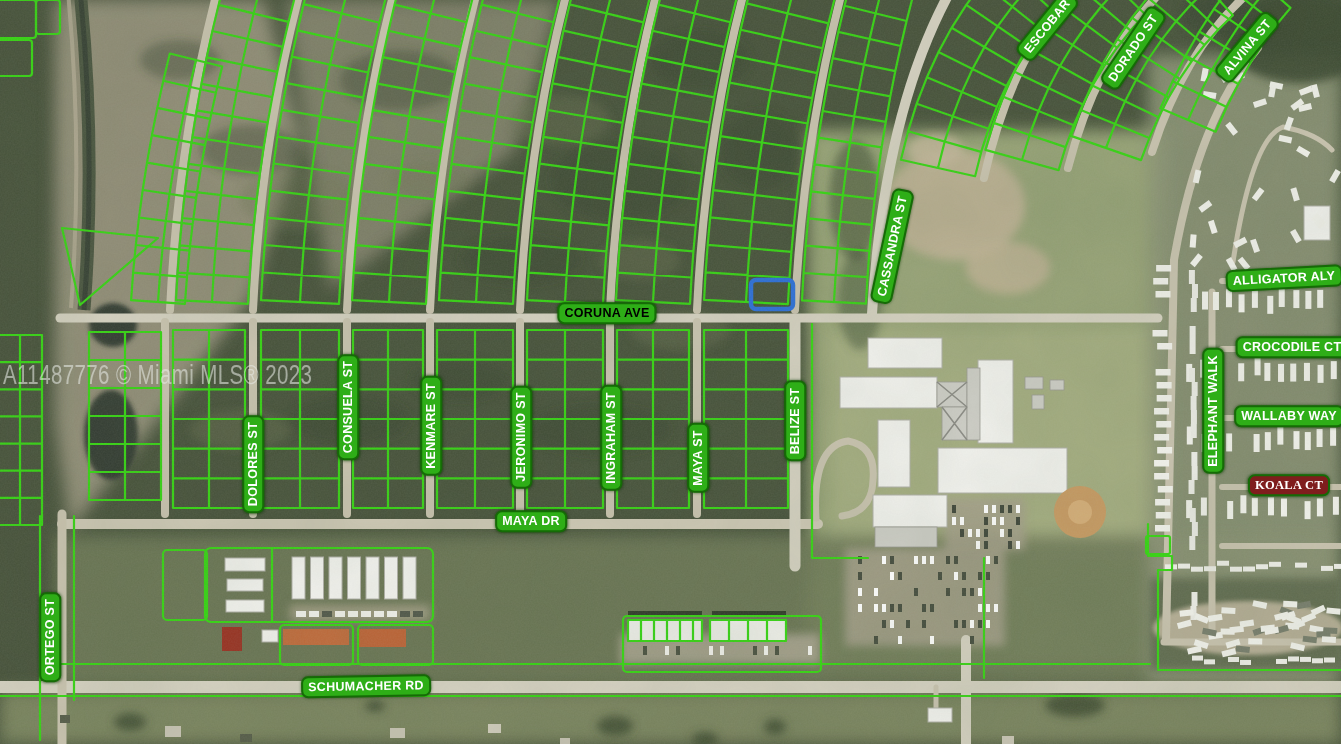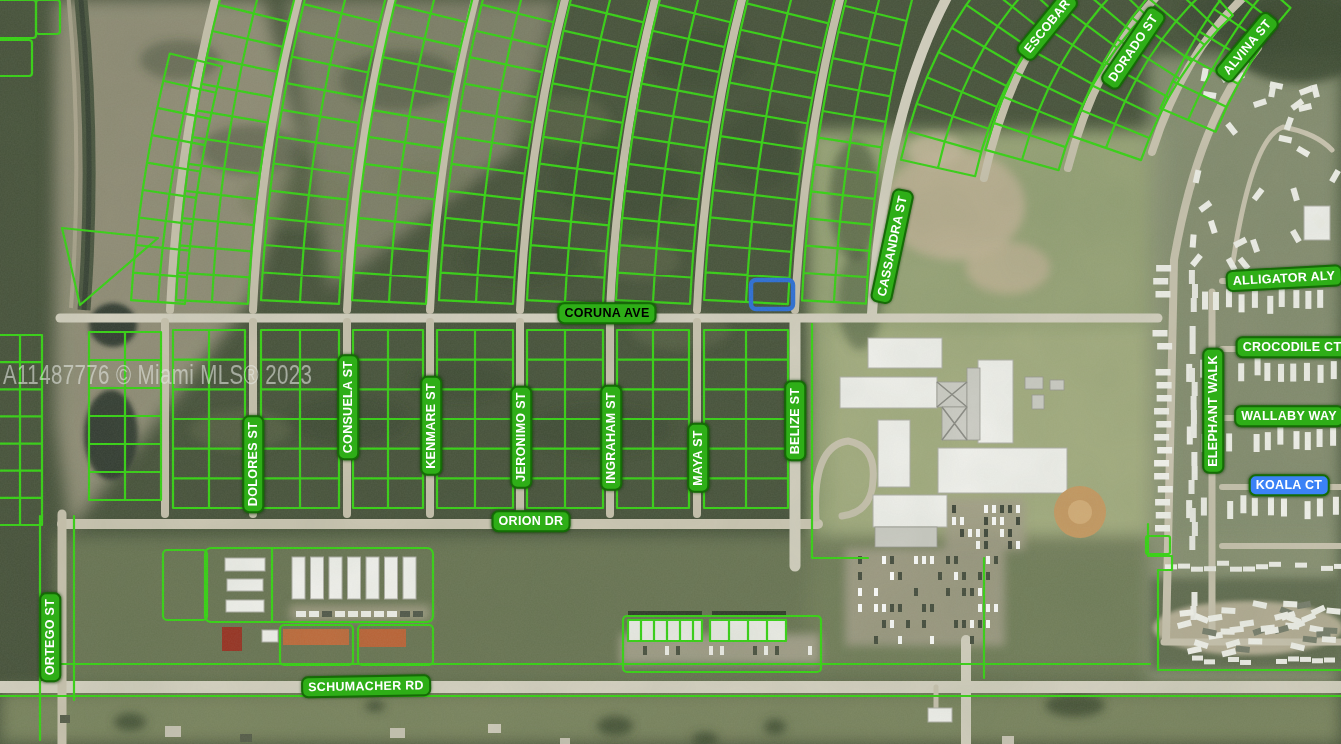--- a/index.html
+++ b/index.html
@@ -484,24 +484,24 @@
       <div class="lbl" style="left: 50px; top: 637px; background: rgb(46, 174, 23); border: 2px solid rgb(21, 107, 6); color: rgb(255, 255, 255); transform: translate(-50%, -50%) rotate(-90deg);">ORTEGO ST</div>
       <div class="lbl" style="left: 253px; top: 464px; background: rgb(46, 174, 23); border: 2px solid rgb(21, 107, 6); color: rgb(255, 255, 255); transform: translate(-50%, -50%) rotate(-90deg);">DOLORES ST</div>
       <div class="lbl" style="left: 348px; top: 407px; background: rgb(46, 174, 23); border: 2px solid rgb(21, 107, 6); color: rgb(255, 255, 255); transform: translate(-50%, -50%) rotate(-90deg);">CONSUELA ST</div>
       <div class="lbl" style="left: 431px; top: 426px; background: rgb(46, 174, 23); border: 2px solid rgb(21, 107, 6); color: rgb(255, 255, 255); transform: translate(-50%, -50%) rotate(-90deg);">KENMARE ST</div>
       <div class="lbl" style="left: 521px; top: 437px; background: rgb(46, 174, 23); border: 2px solid rgb(21, 107, 6); color: rgb(255, 255, 255); transform: translate(-50%, -50%) rotate(-90deg);">JERONIMO ST</div>
       <div class="lbl" style="left: 611px; top: 438px; background: rgb(46, 174, 23); border: 2px solid rgb(21, 107, 6); color: rgb(255, 255, 255); transform: translate(-50%, -50%) rotate(-90deg);">INGRAHAM ST</div>
       <div class="lbl" style="left: 698px; top: 458px; background: rgb(46, 174, 23); border: 2px solid rgb(21, 107, 6); color: rgb(255, 255, 255); transform: translate(-50%, -50%) rotate(-90deg);">MAYA ST</div>
       <div class="lbl" style="left: 795px; top: 421px; background: rgb(46, 174, 23); border: 2px solid rgb(21, 107, 6); color: rgb(255, 255, 255); transform: translate(-50%, -50%) rotate(-90deg);">BELIZE ST</div>
       <div class="lbl" style="left: 892px; top: 246px; background: rgb(46, 174, 23); border: 2px solid rgb(21, 107, 6); color: rgb(255, 255, 255); transform: translate(-50%, -50%) rotate(-78deg);">CASSANDRA ST</div>
       <div class="lbl" style="left: 607px; top: 313px; background: rgb(46, 174, 23); border: 2px solid rgb(21, 107, 6); color: #000000; transform: translate(-50%, -50%) rotate(0deg);">CORUNA AVE</div>
-      <div class="lbl" style="left: 531px; top: 521px; background: rgb(46, 174, 23); border: 2px solid rgb(21, 107, 6); color: rgb(255, 255, 255); transform: translate(-50%, -50%) rotate(0deg);">ORION DR</div>
+      <div class="lbl" style="left: 531px; top: 521px; background: rgb(46, 174, 23); border: 2px solid rgb(21, 107, 6); color: rgb(255, 255, 255); transform: translate(-50%, -50%) rotate(0deg);">MAYA DR</div>
       <div class="lbl" style="left: 366px; top: 686px; background: rgb(46, 174, 23); border: 2px solid rgb(21, 107, 6); color: rgb(255, 255, 255); transform: translate(-50%, -50%) rotate(-1deg);">SCHUMACHER RD</div>
       <div class="lbl" style="left: 1047px; top: 26px; background: rgb(46, 174, 23); border: 2px solid rgb(21, 107, 6); color: rgb(255, 255, 255); transform: translate(-50%, -50%) rotate(-51deg);">ESCOBAR</div>
       <div class="lbl" style="left: 1133px; top: 48px; background: rgb(46, 174, 23); border: 2px solid rgb(21, 107, 6); color: rgb(255, 255, 255); transform: translate(-50%, -50%) rotate(-56deg);">DORADO ST</div>
       <div class="lbl" style="left: 1247px; top: 47px; background: rgb(46, 174, 23); border: 2px solid rgb(21, 107, 6); color: rgb(255, 255, 255); transform: translate(-50%, -50%) rotate(-50deg);">ALVINA ST</div>
       <div class="lbl" style="left: 1284px; top: 278px; background: rgb(46, 174, 23); border: 2px solid rgb(21, 107, 6); color: rgb(255, 255, 255); transform: translate(-50%, -50%) rotate(-3deg);">ALLIGATOR ALY</div>
       <div class="lbl" style="left: 1292px; top: 347px; background: rgb(46, 174, 23); border: 2px solid rgb(21, 107, 6); color: rgb(255, 255, 255); transform: translate(-50%, -50%) rotate(0deg);">CROCODILE CT</div>
       <div class="lbl" style="left: 1289px; top: 416px; background: rgb(46, 174, 23); border: 2px solid rgb(21, 107, 6); color: rgb(255, 255, 255); transform: translate(-50%, -50%) rotate(0deg);">WALLABY WAY</div>
       <div class="lbl" style="left: 1213px; top: 411px; background: rgb(46, 174, 23); border: 2px solid rgb(21, 107, 6); color: rgb(255, 255, 255); transform: translate(-50%, -50%) rotate(-90deg);">ELEPHANT WALK</div>
-      <div class="lbl" style="left: 1289px; top: 485px; background: #3b82f6; border: 2px solid rgb(21, 107, 6); color: rgb(255, 255, 255); transform: translate(-50%, -50%) rotate(0deg);">KOALA CT</div>
+      <div class="lbl" style="left: 1289px; top: 485px; background: #7f1d1d; border: 2px solid rgb(21, 107, 6); color: rgb(255, 255, 255); transform: translate(-50%, -50%) rotate(0deg); font-family: Liberation Serif, serif;">KOALA CT</div>
     </div>
 </div>
 
 </body></html>

